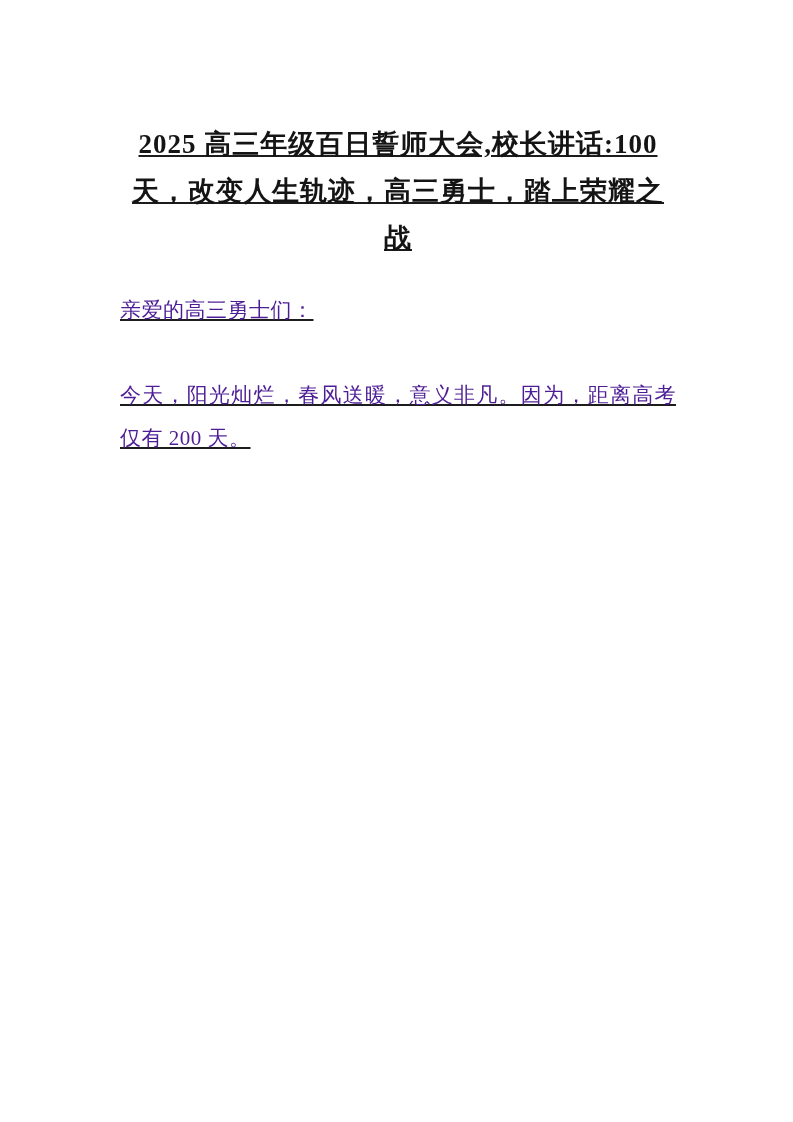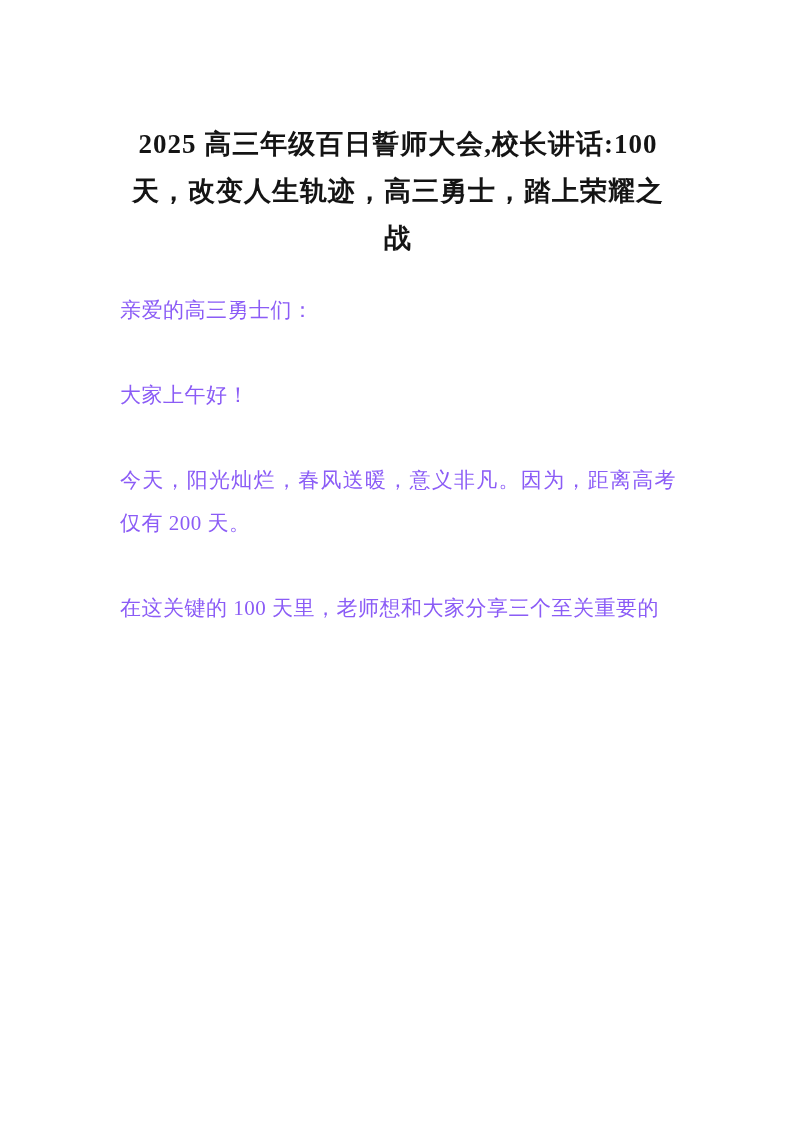--- a/index.html
+++ b/index.html
@@ -11,47 +11,46 @@
     position: relative;
     width: 793px;
     height: 1122px;
     margin: 0 auto;
     background: #ffffff;
     box-sizing: border-box;
     padding: 121px 117px 40px 120px;
     overflow: hidden;
     font-family: "Liberation Serif", "DejaVu Serif", serif;
     color: #1c1c1c;
+    text-decoration: underline;
   }
   .doc-title {
     margin: 0 0 27px 0;
     font-size: 27px;
     font-weight: bold;
     line-height: 47px;
     text-align: center;
     letter-spacing: 1px;
     color: #141414;
   }
   .doc-body p {
     margin: 0 0 42px 0;
     font-size: 21px;
     line-height: 43px;
     text-align: justify;
     text-align-last: left;
     letter-spacing: 0.5px;
-    color: #8b5cf6;
+    color: #4c1d95;
   }
   .doc-body p:last-child {
     margin-bottom: 0;
   }
 </style>
 </head>
 <body>
 
 <div class="page">
   <h1 class="doc-title">2025 高三年级百日誓师大会,校长讲话:100天，改变人生轨迹，高三勇士，踏上荣耀之战</h1>
   <div class="doc-body">
       <p>亲爱的高三勇士们：</p>
-      <p>大家上午好！</p>
       <p>今天，阳光灿烂，春风送暖，意义非凡。因为，距离高考仅有 200 天。</p>
-      <p>在这关键的 100 天里，老师想和大家分享三个至关重要的</p>
     </div>
 </div>
 
 </body></html>

